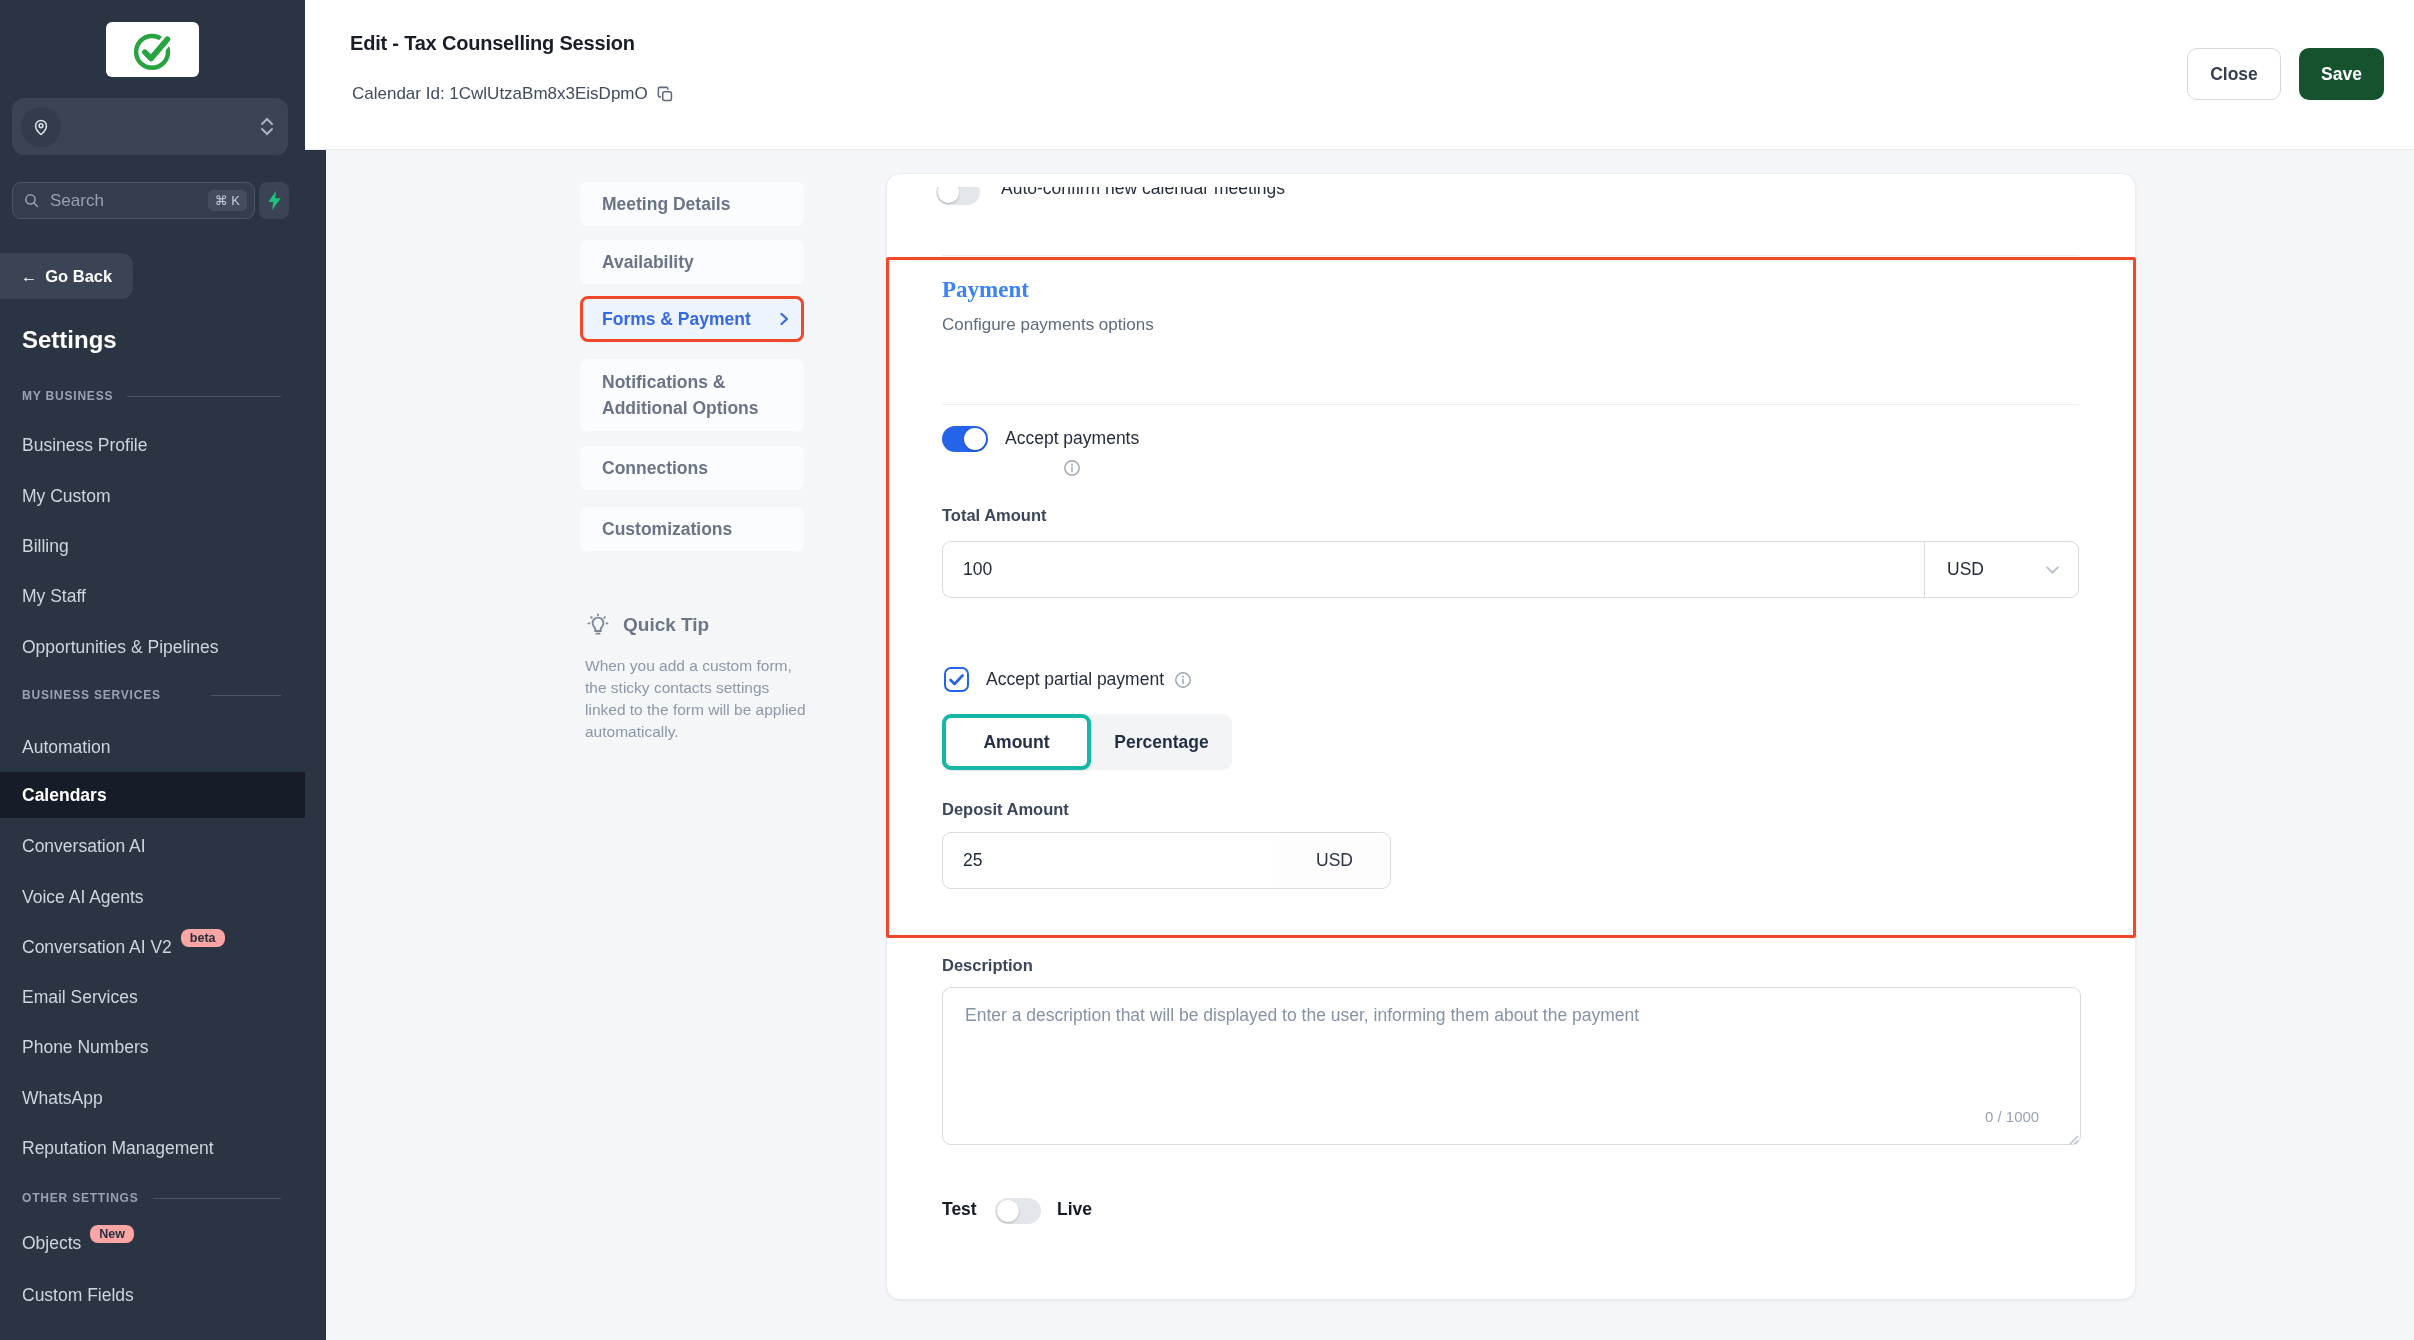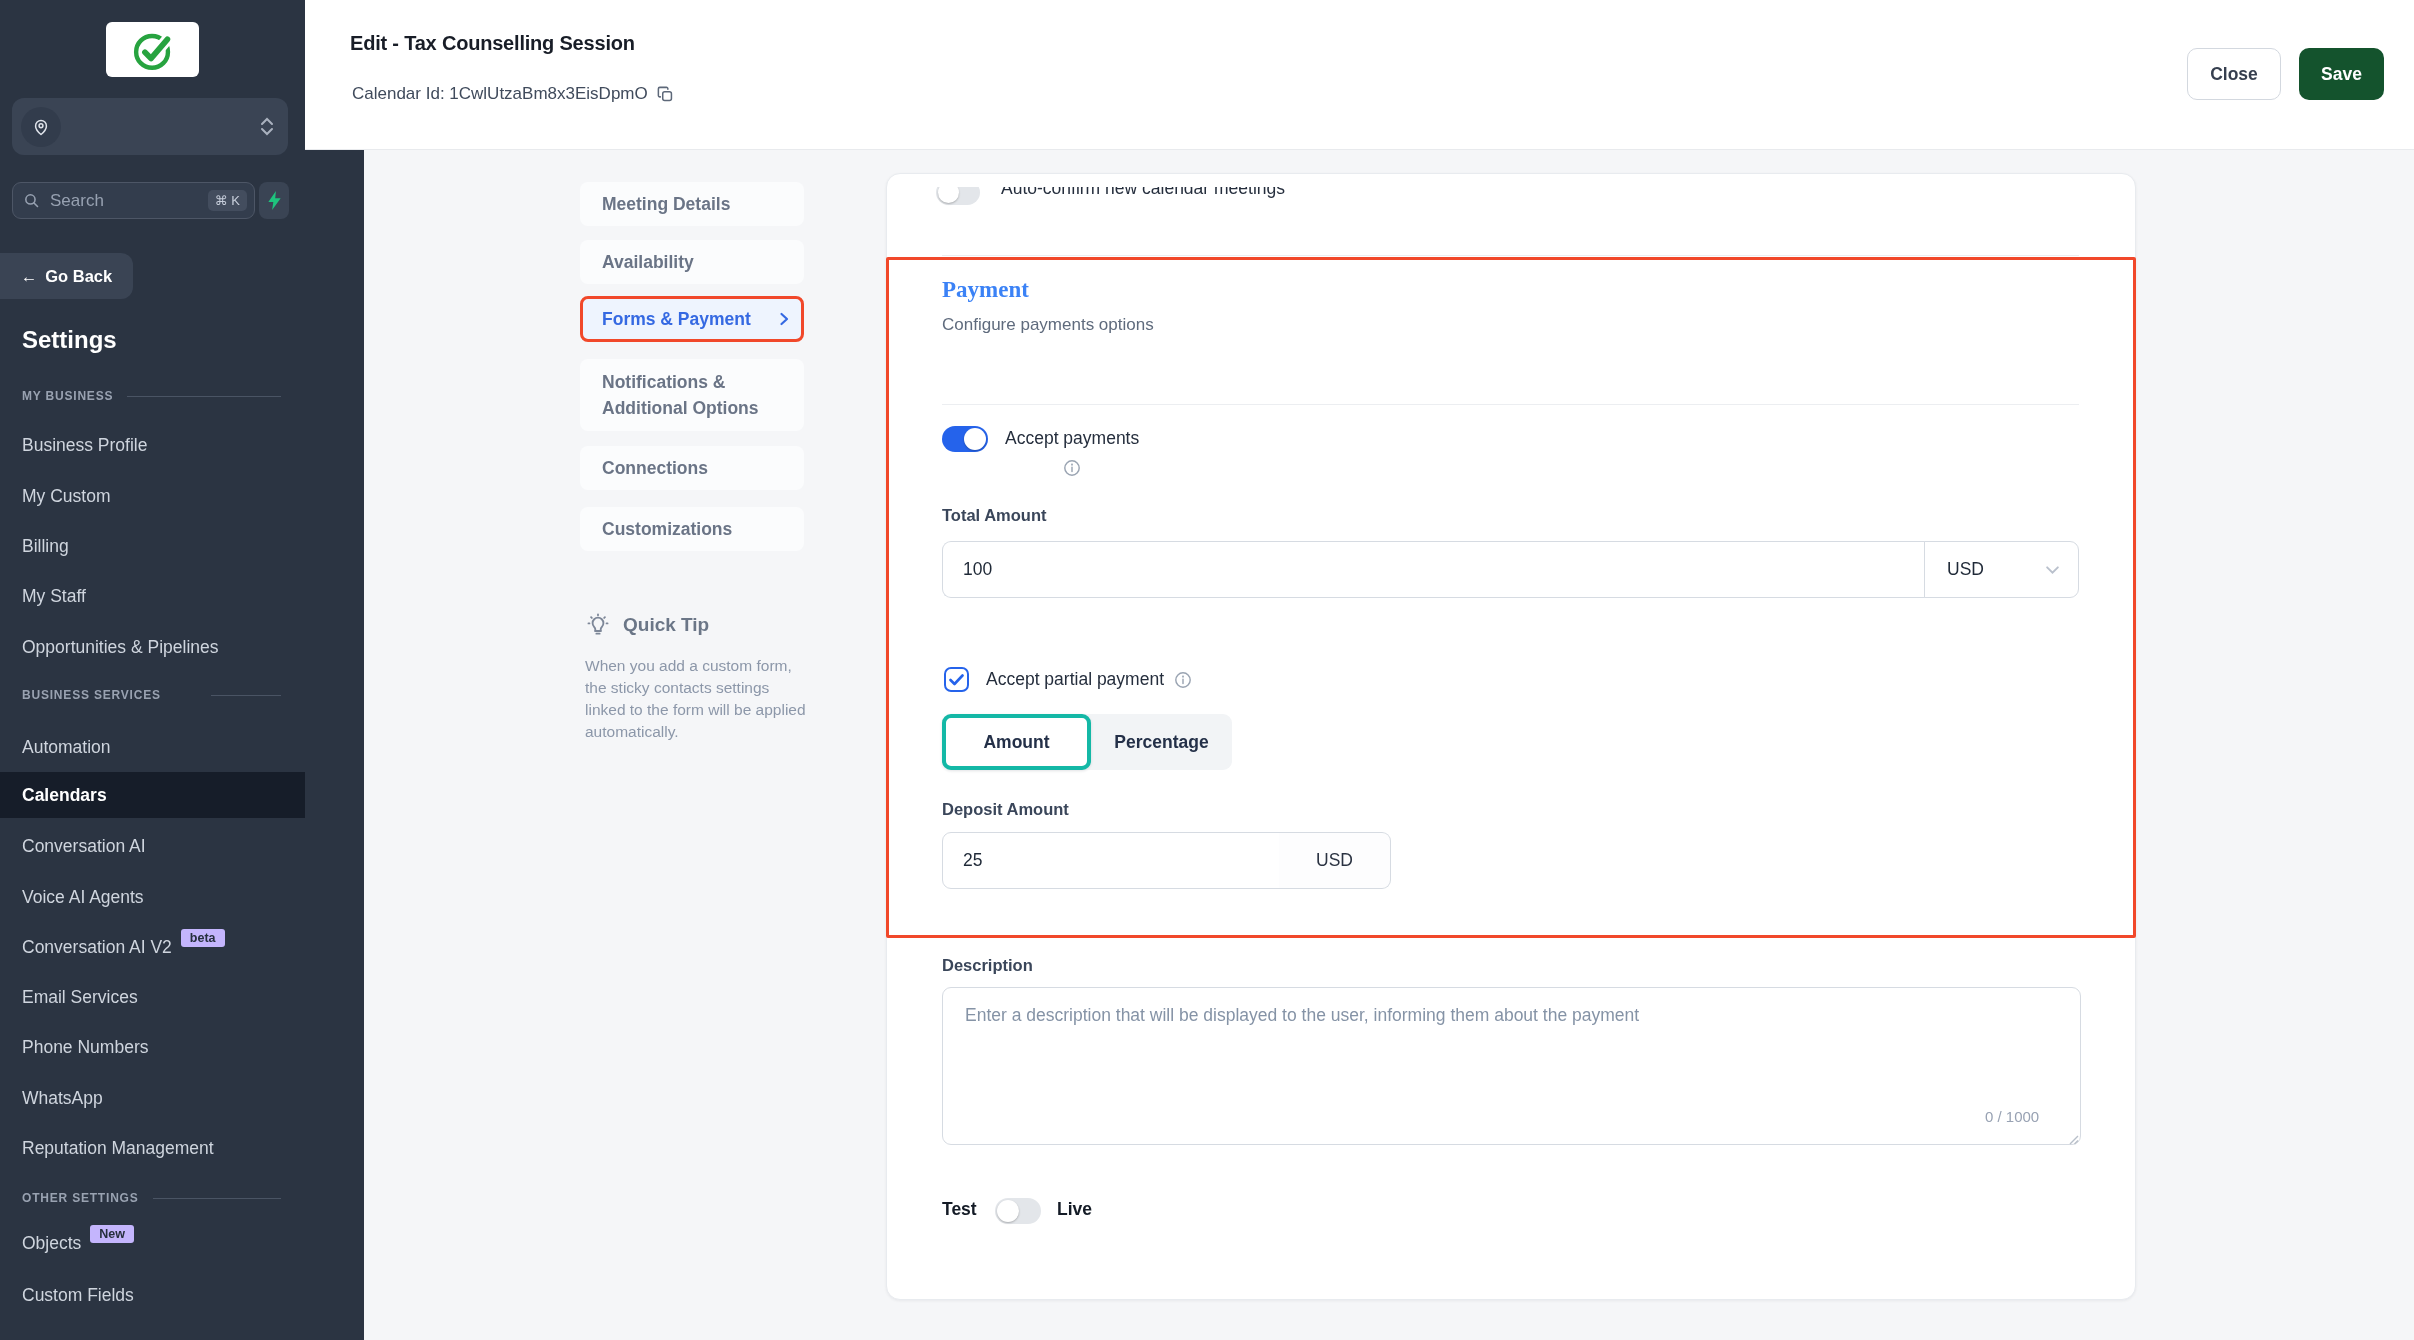--- a/index.html
+++ b/index.html
@@ -1,35 +1,35 @@
 <!DOCTYPE html>
 <html><head>
 <meta charset="utf-8">
 <style>
   html,body{margin:0;padding:0;}
   body{font-family:"Liberation Sans", sans-serif; background:#f5f6f8;}
   .stage{position:relative;width:2414px;height:1340px;overflow:hidden;background:#f5f6f8;}
   
-  .sidebar{position:absolute;left:0;top:0;width:364px;height:1340px;background:#2b3442;}
+  .sidebar{position:absolute;left:0;top:0;width:326px;height:1340px;background:#2b3442;}
   .logo-box{position:absolute;left:106px;top:22px;width:93px;height:55px;background:#ffffff;border-radius:6px;display:flex;align-items:center;justify-content:center;}
   .loc-select{position:absolute;left:12px;top:98px;width:276px;height:57px;background:#3a4454;border-radius:12px;display:flex;align-items:center;}
   .loc-circle{width:40px;height:40px;margin-left:9px;border-radius:50%;background:#323c4c;display:flex;align-items:center;justify-content:center;}
   .loc-chevrons{margin-left:auto;margin-right:14px;display:flex;flex-direction:column;align-items:center;gap:1px;}
   .search-wrap{position:absolute;left:12px;top:182px;width:243px;height:37px;background:#333d4d;border:1px solid #4d5666;border-radius:9px;display:flex;align-items:center;box-sizing:border-box;}
   .search-wrap input{background:transparent;border:none;outline:none;color:#c7cedb;font-size:17px;width:130px;font-family:"Liberation Sans",sans-serif;}
   .search-wrap input::placeholder{color:#97a1b1;}
   .kbd{margin-left:auto;margin-right:7px;background:#434d5e;color:#c7cedb;font-size:13px;padding:3px 7px;border-radius:5px;white-space:nowrap;}
   .bolt-btn{position:absolute;left:259px;top:182px;width:30px;height:37px;background:#3a4454;border-radius:8px;display:flex;align-items:center;justify-content:center;}
   .goback{position:absolute;left:0;top:253px;width:133px;height:46px;background:#3a4454;border-radius:0 12px 12px 0;display:flex;align-items:center;justify-content:center;gap:8px;color:#fff;font-size:16.5px;font-weight:700;}
   .settings-title{position:absolute;left:22px;top:326px;color:#ffffff;font-size:24px;font-weight:700;}
   .nav-row{position:absolute;left:0;width:305px;height:30px;display:flex;align-items:center;padding-left:22px;box-sizing:border-box;color:#cfd5de;font-size:17.5px;font-weight:500;}
   .nav-row.active{height:46px;background:#161d29;color:#ffffff;font-weight:600;}
   .nav-head{position:absolute;left:0;width:305px;height:20px;display:flex;align-items:center;padding:0 24px 0 22px;box-sizing:border-box;color:#99a2b1;font-size:12px;font-weight:600;letter-spacing:.8px;}
   .nav-head .rule{flex:1;height:1px;background:#4a5464;margin-left:14px;}
-  .badge{display:inline-block;background:#c4b5fd;color:#262f3e;font-size:12.5px;font-weight:700;padding:2px 9px;border-radius:3px;margin-left:9px;position:relative;top:-9px;}
+  .badge{display:inline-block;background:#fca5a5;color:#262f3e;font-size:12.5px;font-weight:700;padding:2px 9px;border-radius:8px;margin-left:9px;position:relative;top:-9px;}
   
   .app-header{position:absolute;left:305px;top:0;width:2109px;height:150px;background:#ffffff;border-bottom:1px solid #e8eaed;box-sizing:border-box;}
   .page-title{position:absolute;left:45px;top:32px;font-size:20px;font-weight:700;color:#181d27;letter-spacing:-.2px;}
   .cal-id{position:absolute;left:47px;top:84px;display:flex;align-items:center;gap:8px;font-size:17px;color:#404b5c;}
   .btn{position:absolute;top:48px;height:52px;border-radius:10px;display:flex;align-items:center;justify-content:center;font-size:17.5px;font-weight:600;box-sizing:border-box;}
   .btn-close{left:1882px;width:94px;background:#fff;border:1px solid #d3d8df;color:#363f4f;}
   .btn-save{left:1994px;width:85px;background:#14532d;color:#ffffff;}
   
   .side-tab{position:absolute;left:580px;width:224px;background:#fbfcfd;border-radius:8px;display:flex;align-items:center;padding-left:22px;box-sizing:border-box;font-size:17.5px;font-weight:600;color:#6a7486;}
   .side-tab.active{background:#eef4fe;border:3px solid #f1482a;color:#3569e2;padding-left:19px;}

